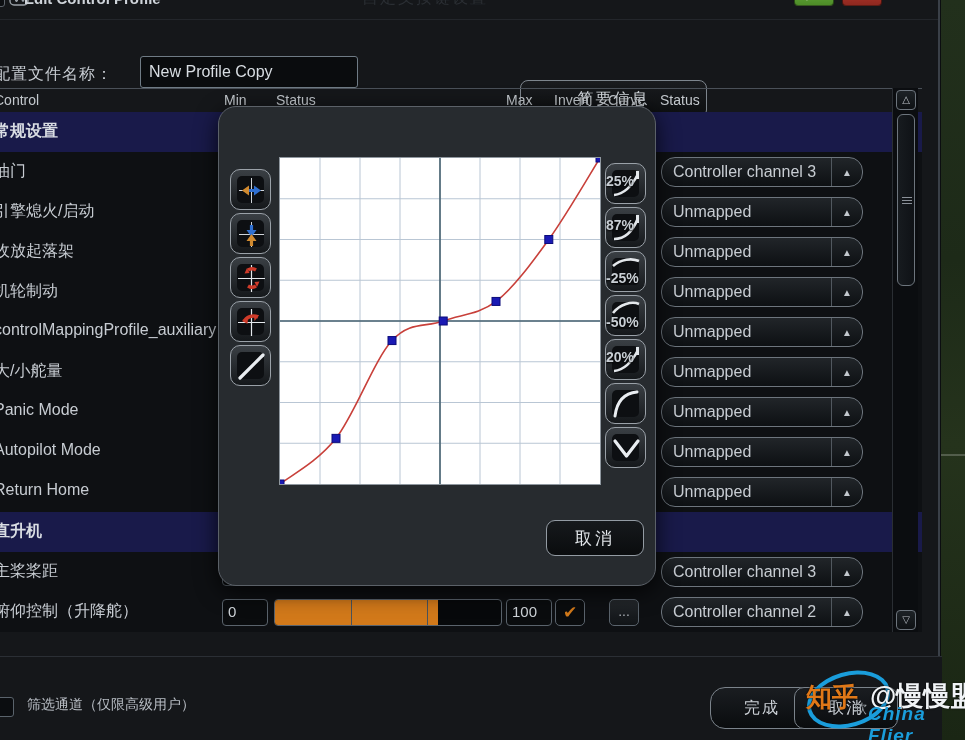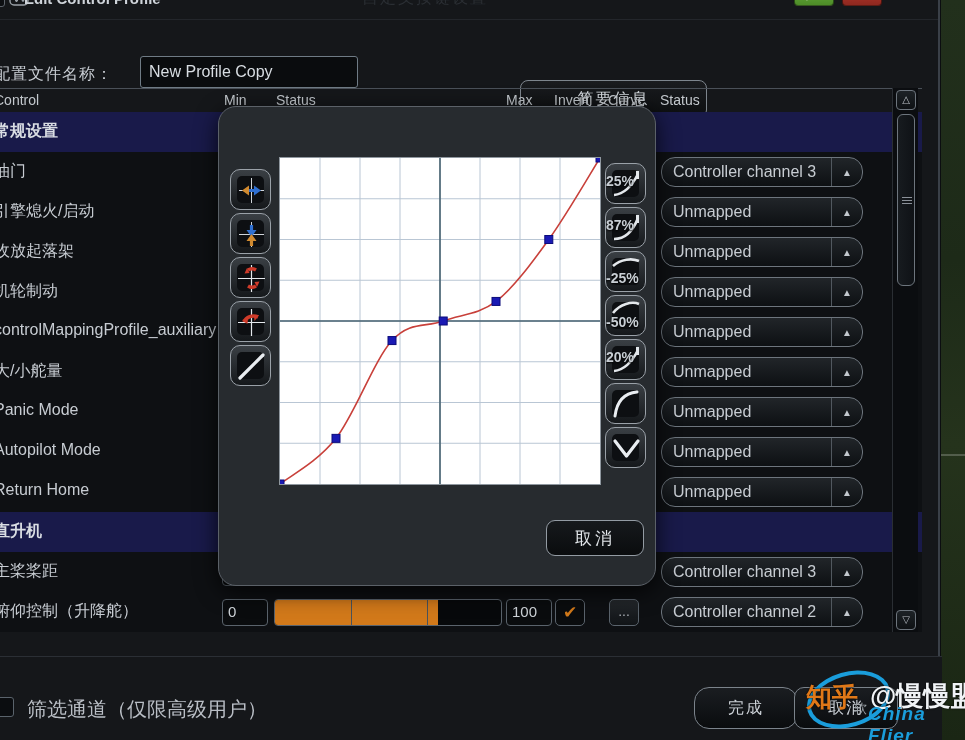--- a/index.html
+++ b/index.html
@@ -168,29 +168,29 @@
   
   #bottombar {
     position: absolute; left: 0; top: 676px; width: 960px; height: 86px;
     border-top: 1px solid #2b2f35;
     background: #15171a;
   }
   .adv-chk {
     position: absolute; left: 12px; top: 40px; width: 20px; height: 20px;
     background: #0b0d10; border: 1px solid #5a636c; border-radius: 3px;
   }
-  .adv-label { position: absolute; left: 45px; top: 39px; color: #b9bec5; font-size: 20px; }
+  .adv-label { position: absolute; left: 45px; top: 39px; color: #b9bec5; font-size: 14px; }
   .foot-btn {
     position: absolute; top: 30px; height: 42px; border-radius: 10px;
     background: linear-gradient(#1a1d21,#0a0c0e);
     border: 1px solid #7b838b;
     display: flex; align-items: center; justify-content: center;
     color: #cdd2d8; font-size: 16px; letter-spacing: 2px;
   }
-  .foot-btn.done   { left: 712px; width: 104px; border-radius: 15px; }
+  .foot-btn.done   { left: 728px; width: 104px; border-radius: 15px; }
   .foot-btn.cancel { left: 812px; width: 104px; }
 
   
   #watermark { position: absolute; left: 782px; top: 668px; width: 183px; height: 62px; }
   .wm-zhihu {
     position: absolute; left: 8px; top: 12px;
     color: #e07818; font-size: 26px; font-weight: bold; letter-spacing: 0px;
     text-shadow: 0 0 2px #000;
     margin-left: 16px;
   }

